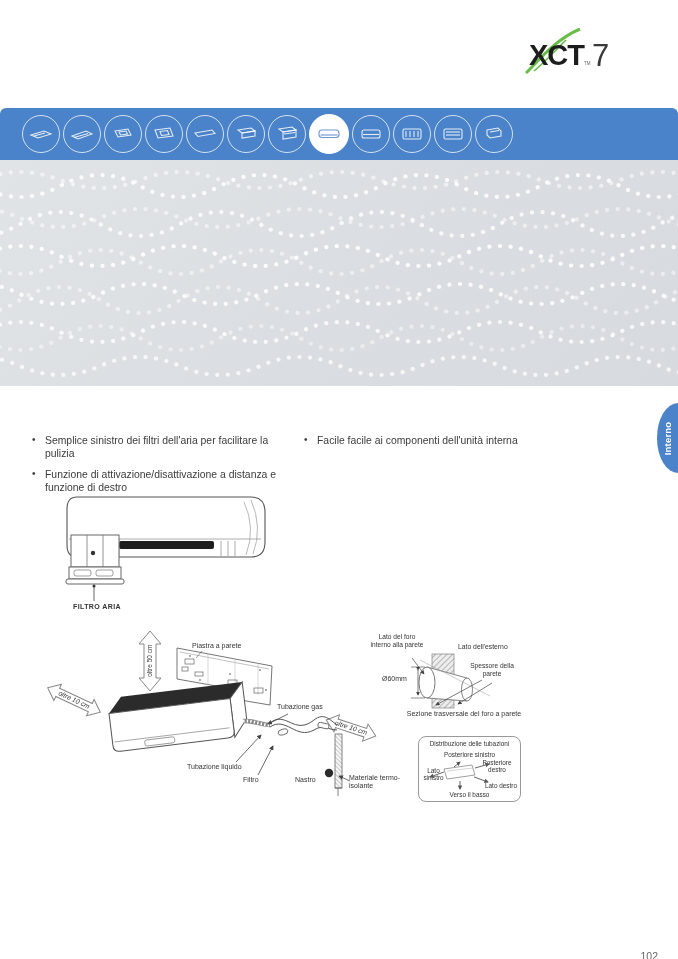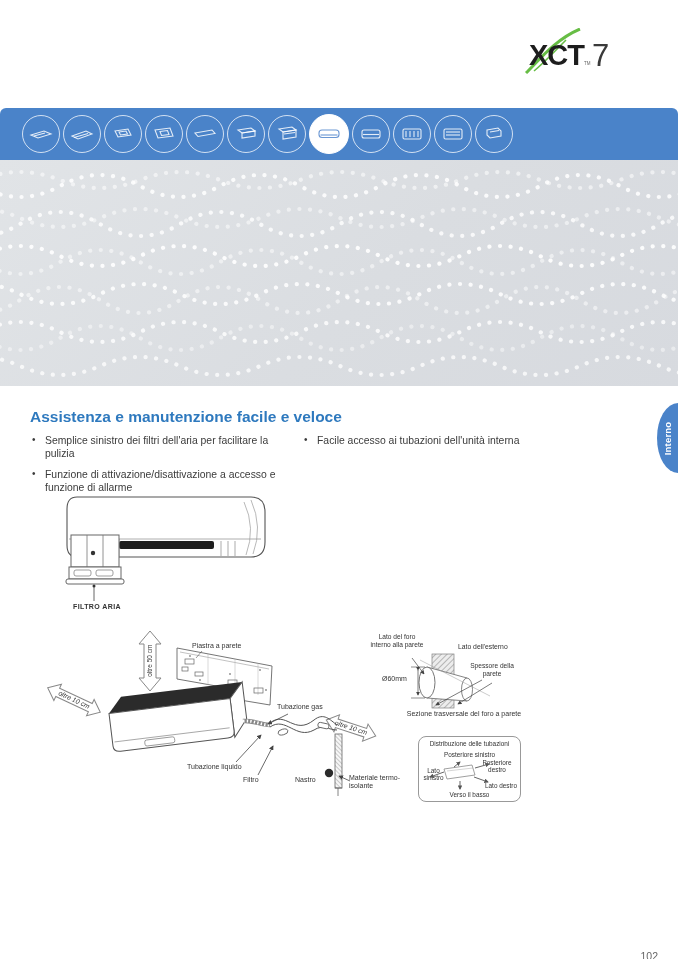--- a/index.html
+++ b/index.html
@@ -160,36 +160,35 @@
         <path opacity=".5" d="M-100,102 Q-60,78 -20,102 T60,102 T140,102 T220,102 T300,102 T380,102 T460,102 T540,102 T620,102 T700,102 T780,102"></path>
         <path opacity=".85" d="M-60,134 Q-20,114 20,134 T100,134 T180,134 T260,134 T340,134 T420,134 T500,134 T580,134 T660,134 T740,134"></path>
         <path opacity=".5" d="M-140,140 Q-100,114 -60,140 T20,140 T100,140 T180,140 T260,140 T340,140 T420,140 T500,140 T580,140 T660,140 T740,140"></path>
         <path opacity=".8" d="M-20,172 Q20,152 60,172 T140,172 T220,172 T300,172 T380,172 T460,172 T540,172 T620,172 T700,172 T780,172"></path>
         <path opacity=".45" d="M-100,178 Q-60,154 -20,178 T60,178 T140,178 T220,178 T300,178 T380,178 T460,178 T540,178 T620,178 T700,178 T780,178"></path>
         <path opacity=".75" d="M-60,206 Q-20,188 20,206 T100,206 T180,206 T260,206 T340,206 T420,206 T500,206 T580,206 T660,206 T740,206"></path>
       </g>
     </svg>
   </div>
 
-  <h1 class="title">Assistenza e manutenzione facile e veloce</h1>
 
   <div class="bullets-left">
     <div class="bullet">
       <span class="dot">•</span>
       <span>Semplice sinistro dei filtri dell'aria per facilitare la pulizia</span>
     </div>
     <div class="bullet">
       <span class="dot">•</span>
-      <span>Funzione di attivazione/disattivazione a accesso e funzione di allarme</span>
+      <span>Funzione di attivazione/disattivazione a distanza e funzione di destro</span>
     </div>
   </div>
   <div class="bullets-right">
     <div class="bullet">
       <span class="dot">•</span>
-      <span>Facile accesso ai tubazioni dell'unità interna</span>
+      <span>Facile facile ai componenti dell'unità interna</span>
     </div>
   </div>
 
   <div class="side-tab">
     <span>Interno</span>
   </div>
 
   <div class="fig-filter">
     <svg width="212" height="126" viewBox="0 0 212 126">
       <path d="M14,4 H188 Q202,4 202,19 V49 Q202,64 188,64 H14 Q4,64 4,52 V16 Q4,4 14,4 Z" fill="#fff" stroke="#555" stroke-width="1.1"></path>

